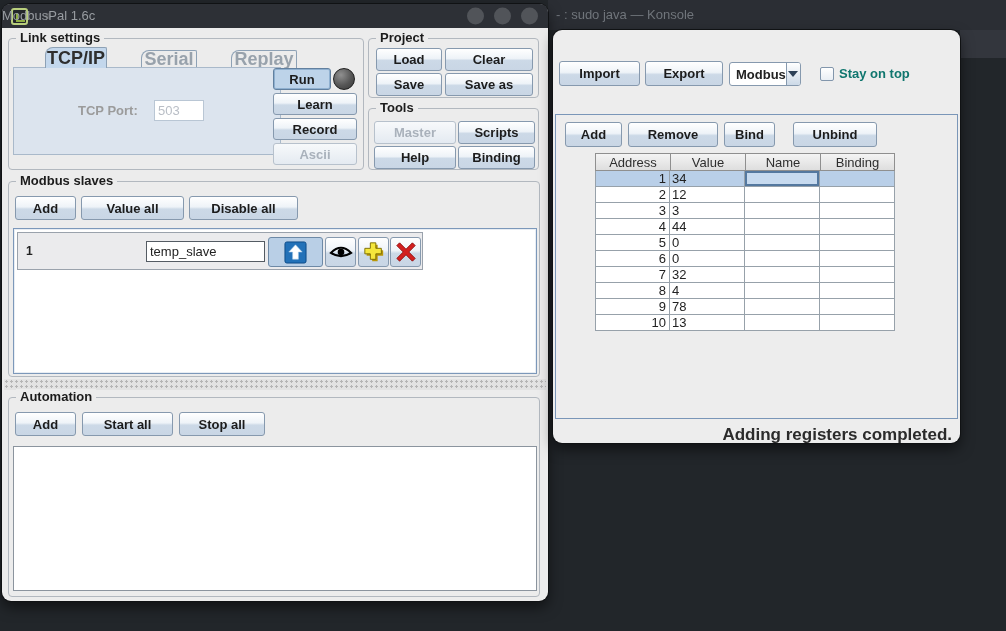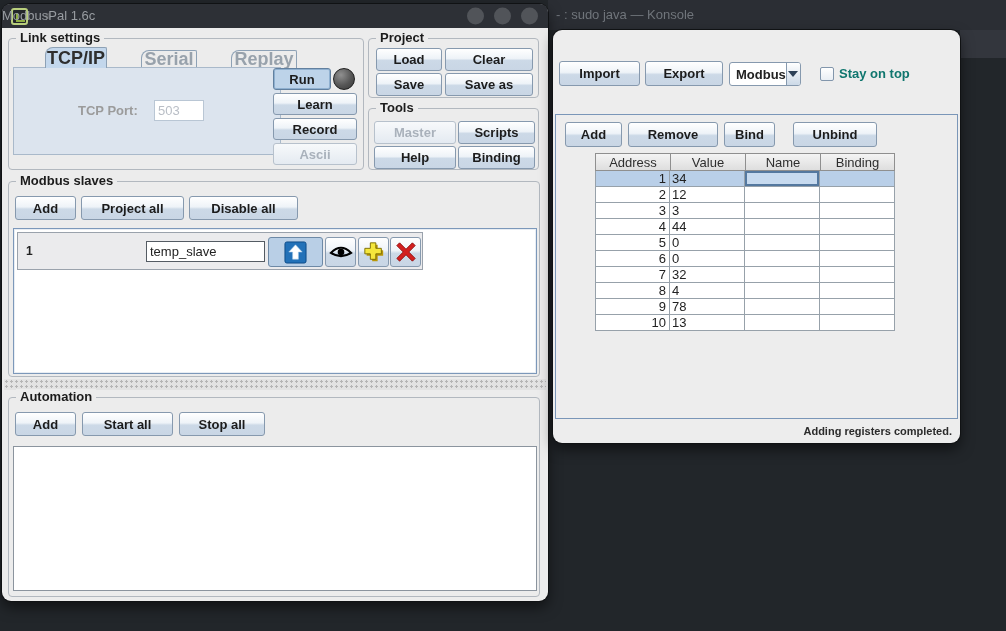--- a/index.html
+++ b/index.html
@@ -76,21 +76,21 @@
        border:1px solid #8f8f8f; border-right:none; }
   .th:last-child{ border-right:1px solid #8f8f8f; }
   .tr{ display:flex; height:16px; background:#fff; }
   .tr.sel{ background:#b9cfe8; }
   .td{ width:75px; height:16px; font-size:13px; color:#222; line-height:15px;
        border-right:1px solid #97a1aa; border-bottom:1px solid #97a1aa; overflow:hidden; }
   .td:first-child{ border-left:1px solid #97a1aa; text-align:right; padding-right:3px; }
   .td.val{ padding-left:2px; }
   .td.focus{ box-shadow:inset 0 0 0 2px #54789f; background:#c7daef; }
 
-  .statusbar{ position:absolute; font-size:11px; font-weight:bold; color:#2b2b2b; text-align:right; }
+  .statusbar{ position:absolute; font-size:17px; font-weight:bold; color:#2b2b2b; text-align:right; }
 
   .lbl{ position:absolute; font-size:13px; font-weight:bold; color:#0f766e; white-space:nowrap; }
 </style>
 </head>
 <body>
 
 <div id="screen">
 
   <div class="konsole-bar">
     <div class="konsole-title">- : sudo java — Konsole</div>
@@ -141,21 +141,21 @@
         <span class="group-title">Tools</span>
         <div class="btn disabled" style="left:5px; top:12px; width:82px; height:23px;">Master</div>
         <div class="btn" style="left:89px; top:12px; width:77px; height:23px;">Scripts</div>
         <div class="btn" style="left:5px; top:37px; width:82px; height:23px;">Help</div>
         <div class="btn" style="left:89px; top:37px; width:77px; height:23px;">Binding</div>
       </div>
 
       <div class="group" style="left:6px; top:153px; width:532px; height:196px;">
         <span class="group-title">Modbus slaves</span>
         <div class="btn" style="left:6px; top:14px; width:61px; height:24px;">Add</div>
-        <div class="btn" style="left:72px; top:14px; width:103px; height:24px;">Project all</div>
+        <div class="btn" style="left:72px; top:14px; width:103px; height:24px;">Value all</div>
         <div class="btn" style="left:180px; top:14px; width:109px; height:24px;">Disable all</div>
 
         <div class="scrollwhite" style="left:4px; top:46px; width:524px; height:146px;">
           <div class="slave-panel" style="left:3px; top:3px; width:406px; height:38px;">
             <span style="position:absolute; left:8px; top:11px; font-size:12px; font-weight:bold; color:#222;">1</span>
             <input class="field" style="left: 128px; top: 8px; width: 119px; height: 21px; border-color: rgb(84, 91, 99);" value="temp_slave">
             <div class="iconbtn toggled" style="left:250px; top:4px; width:55px; height:30px;">
               <svg width="23" height="23" viewBox="0 0 24 24">
                 <rect x="1" y="1" width="22" height="22" rx="2" fill="#2271b8" stroke="#0c4a86"></rect>
                 <path d="M12 4 L19 11.5 H15 V19 H9 V11.5 H5 Z" fill="#ffffff" stroke="#a9cce8" stroke-width="0.6"></path>

